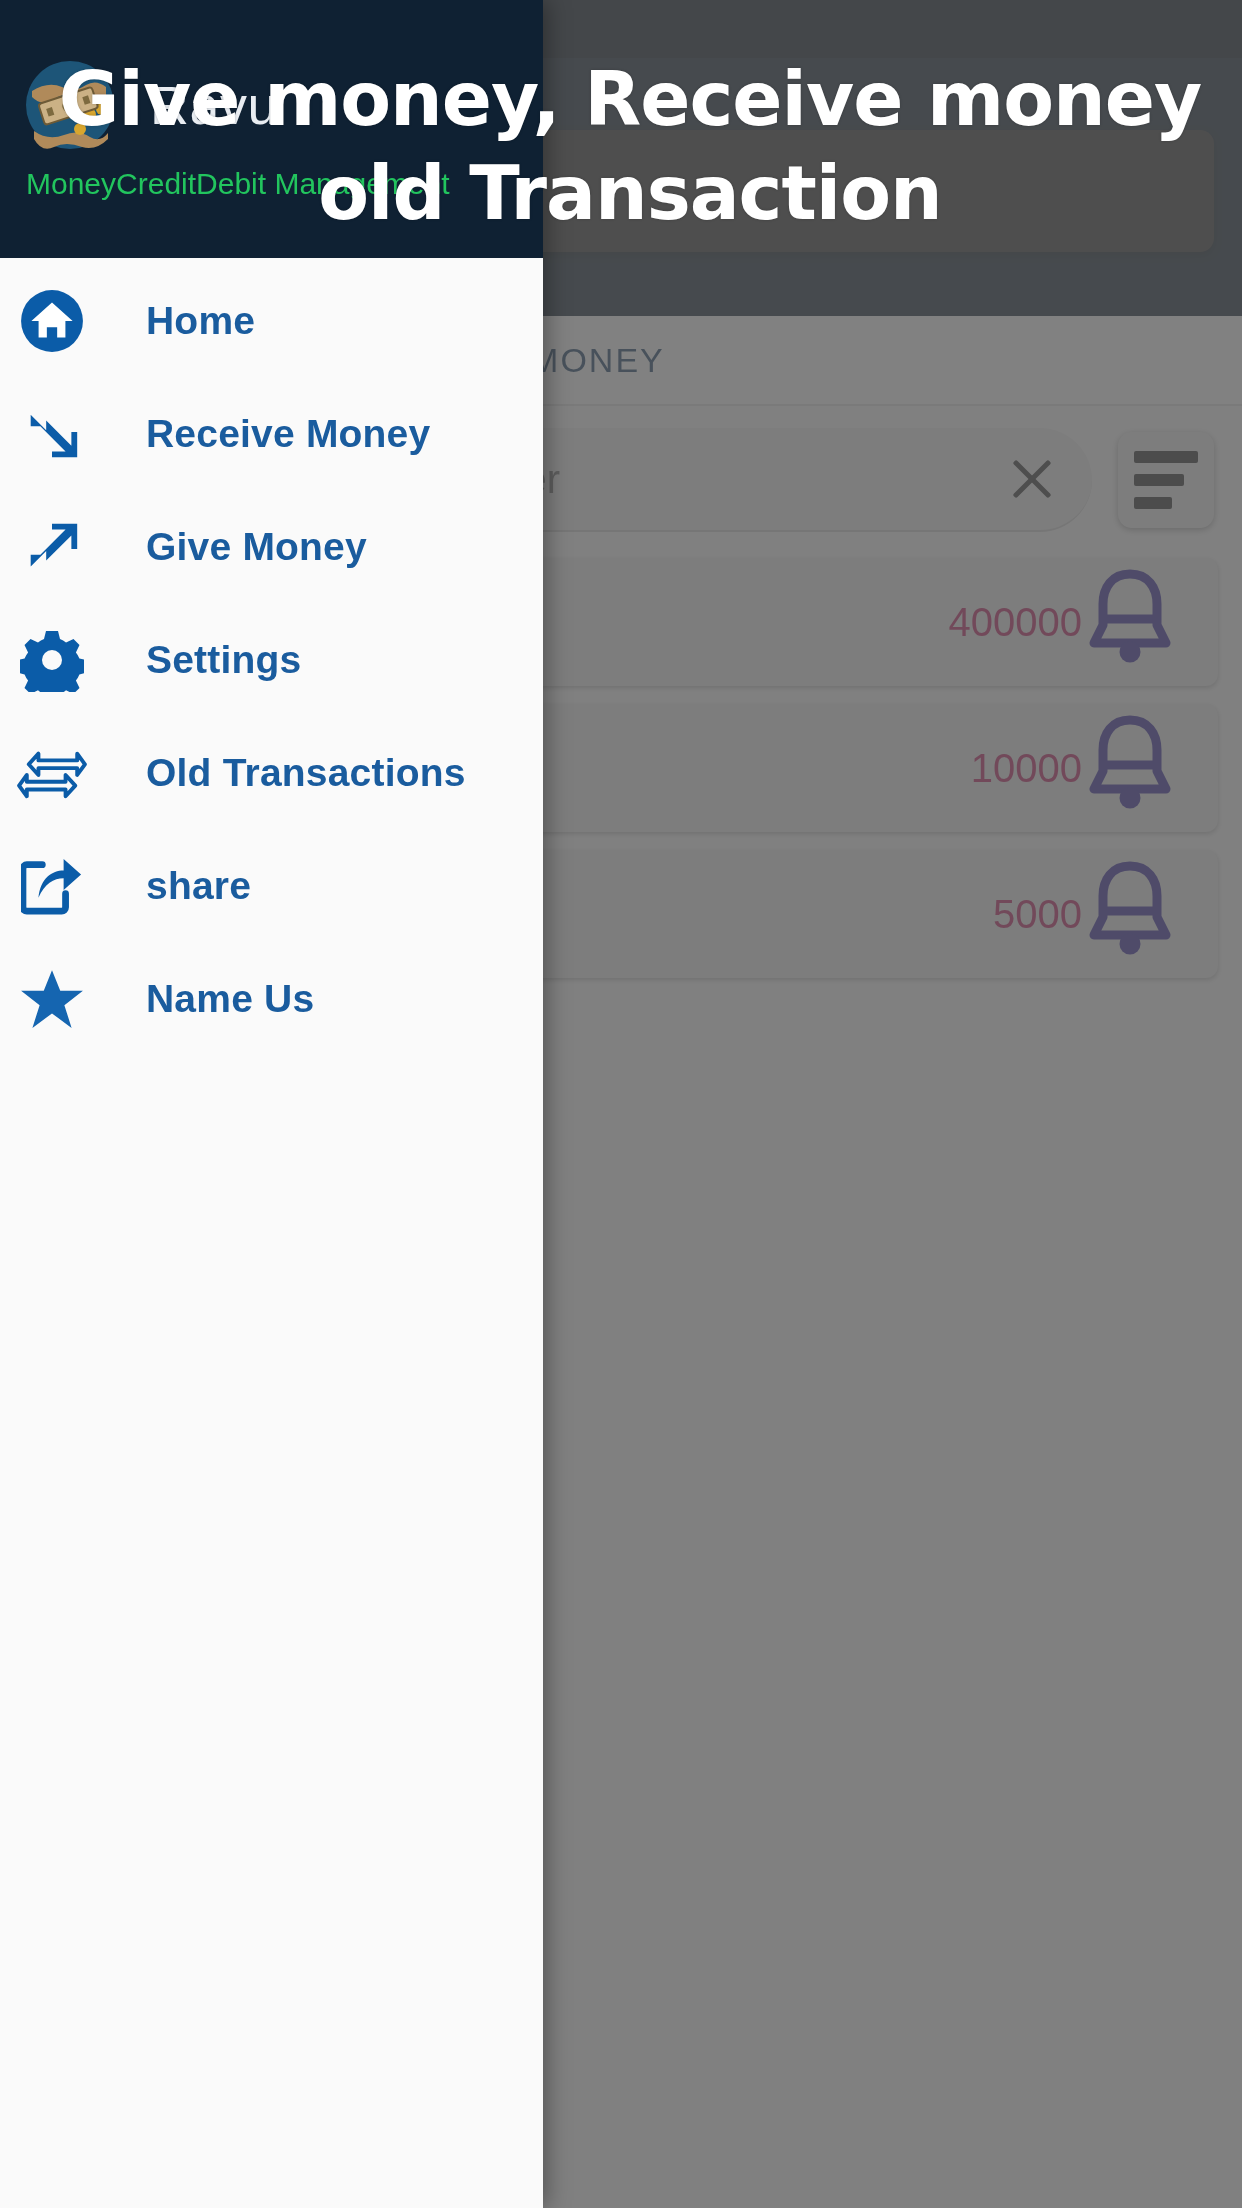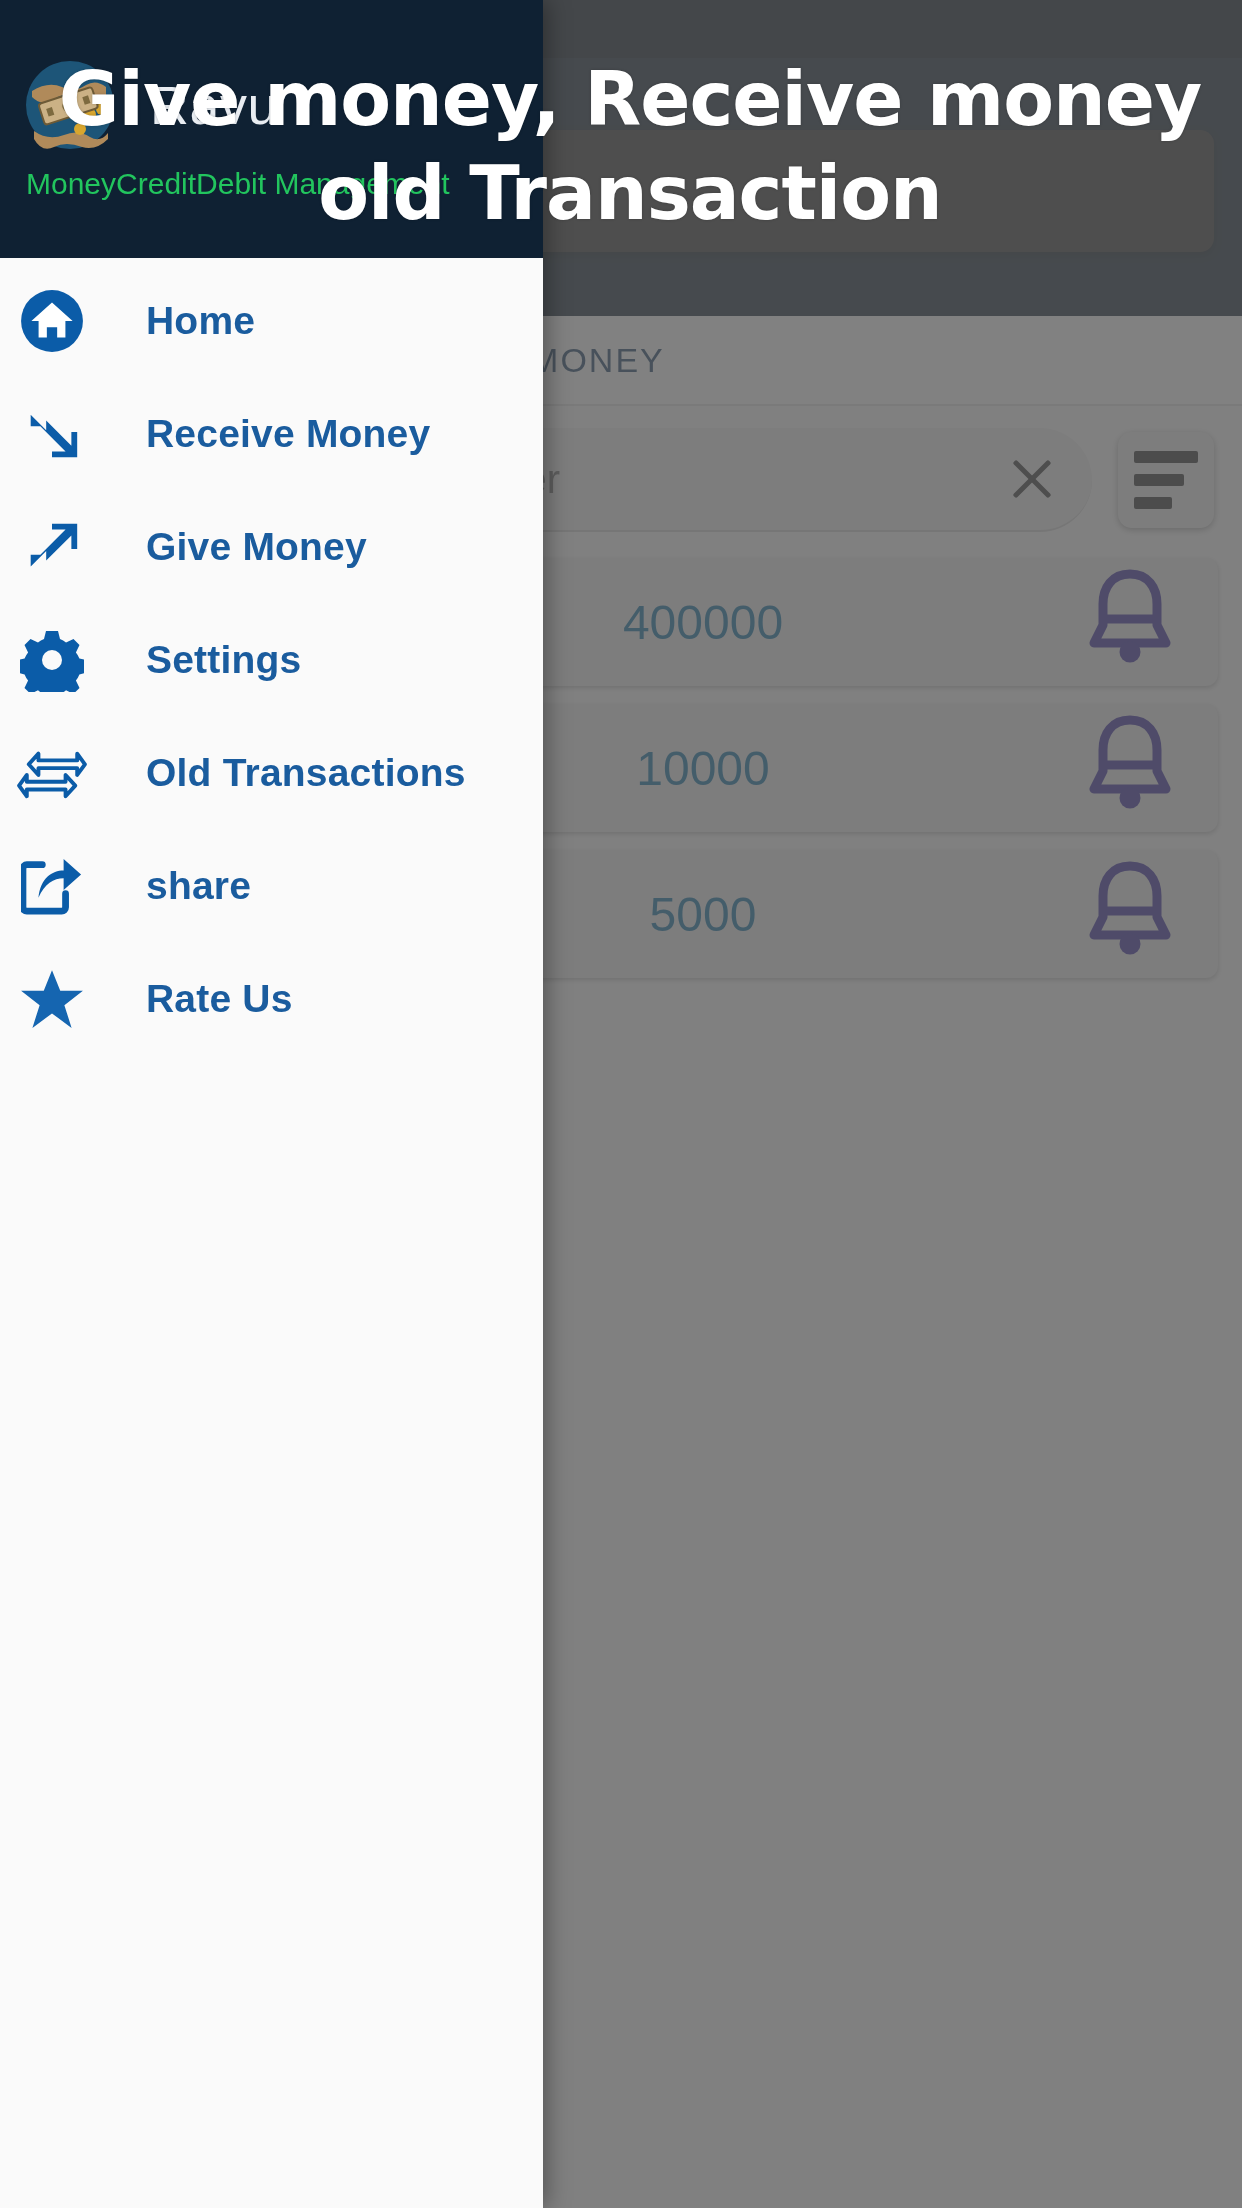--- a/index.html
+++ b/index.html
@@ -101,21 +101,21 @@
 
   .txlist { padding:0 24px; display:flex; flex-direction:column; gap:18px; }
   .txrow {
     height:128px; background:#ececec; border-radius:12px;
     display:flex; align-items:center;
     padding:0 40px 0 0;
     box-shadow:0 2px 5px rgba(0,0,0,.25);
     position:relative;
   }
   .tx-name { flex:0 0 auto; width:300px; padding-left:34px; color:#333; font-size:38px; }
-  .tx-amount { flex:1 1 auto; text-align:center; color:#0369a1; font-size:48px; }
+  .tx-amount { flex:1 1 auto; text-align:right; color:#be185d; font-size:40px; }
   .bell { flex:0 0 auto; width:96px; height:108px; }
 
   
   #scrim {
     position:absolute; inset:0;
     background:rgba(90,90,90,.76);
     z-index:5;
   }
 
   
@@ -334,21 +334,21 @@
         </span>
         <span class="ditem-label">share</span>
       </div>
 
       <div class="ditem">
         <span class="ditem-icon">
           <svg viewBox="0 0 64 64" width="66" height="66" aria-hidden="true">
             <path d="M32 4 L40 24 L62 24 L44 38 L51 60 L32 46 L13 60 L20 38 L2 24 L24 24 Z" fill="#1565b0"></path>
           </svg>
         </span>
-        <span class="ditem-label">Rate Us</span>
+        <span class="ditem-label">Name Us</span>
       </div>
 
     </div>
   </div>
 
   <div id="caption">
     <div class="line">Give money, Receive money</div>
     <div class="line">old Transaction</div>
   </div>
 

